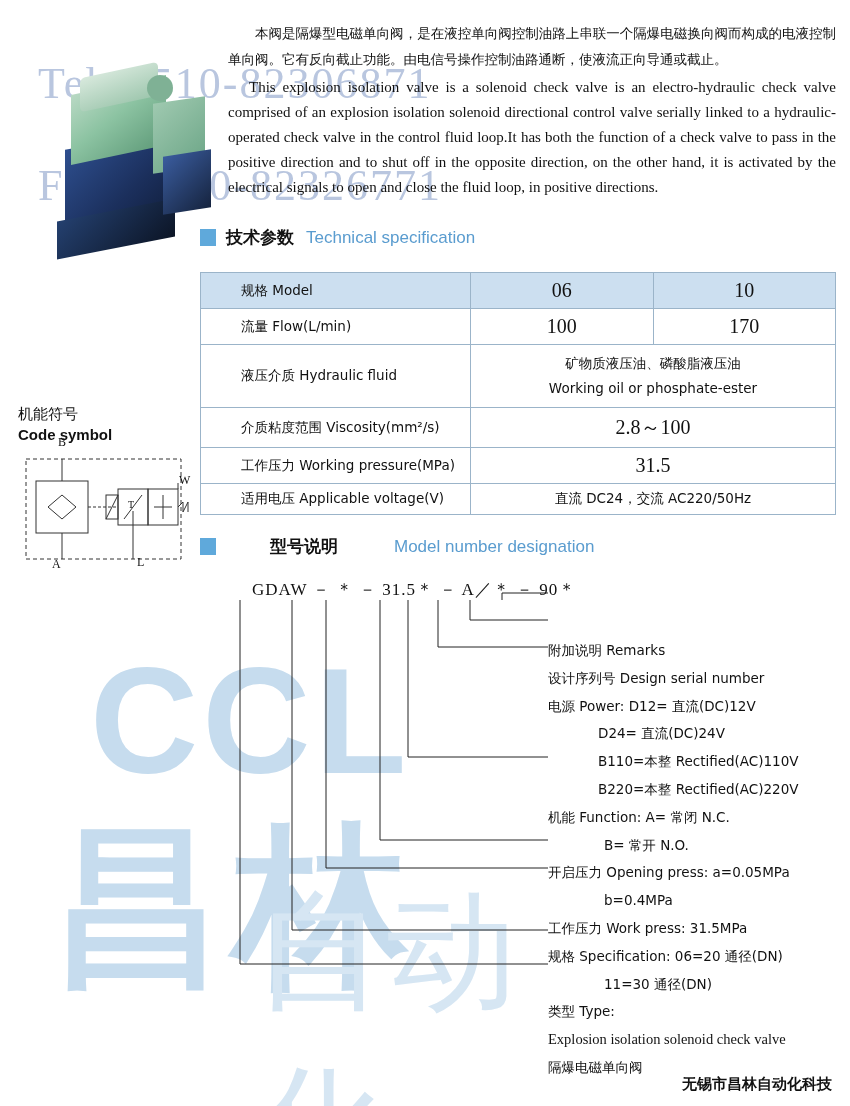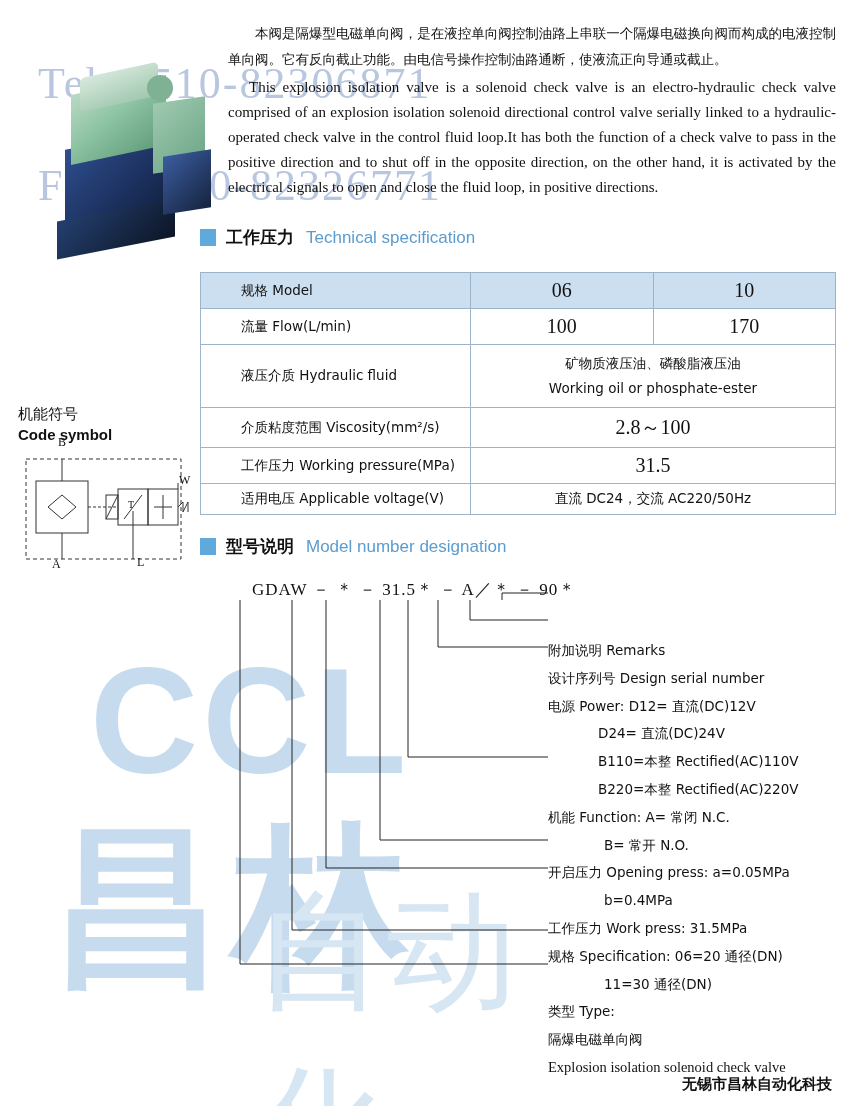--- a/index.html
+++ b/index.html
@@ -118,21 +118,21 @@
   .sec-head .cn {
     font-family: "DejaVu Sans", sans-serif;
     font-weight: bold; font-size: 17px; color: #111;
     margin-right: 12px;
   }
   .sec-head .en {
     font-family: "Liberation Sans", sans-serif;
     font-size: 17px; color: #5a9ccf;
   }
   #sec-tech { left: 200px; top: 226px; }
-  #sec-model { left: 200px; top: 535px; }
+  #sec-model { left: 200px; top: 535px; gap: 44px; }
 
   
   .spec-table {
     position: absolute;
     left: 200px; top: 272px;
     width: 636px;
     border-collapse: collapse;
     font-size: 13.5px;
     z-index: 7;
     background: transparent;
@@ -236,21 +236,21 @@
   <div class="blk p7"></div>
 </div>
 
 <div class="intro">
   <p class="cn">本阀是隔爆型电磁单向阀，是在液控单向阀控制油路上串联一个隔爆电磁换向阀而构成的电液控制单向阀。它有反向截止功能。由电信号操作控制油路通断，使液流正向导通或截止。</p>
   <p class="en">This explosion isolation valve is a solenoid check valve is an electro-hydraulic check valve comprised of an explosion isolation solenoid directional control valve serially linked to a hydraulic-operated check valve in the control fluid loop.It has both the function of a check valve to pass in the positive direction and to shut off in the opposite direction, on the other hand, it is activated by the electrical signals to open and close the fluid loop, in positive directions.</p>
 </div>
 
 <div class="sec-head" id="sec-tech">
   <span class="mark"></span>
-  <span class="cn">工作压力</span>
+  <span class="cn">技术参数</span>
   <span class="en">Technical specification</span>
 </div>
 
 <table class="spec-table">
   <tbody>
       <tr>
     <td class="lbl">规格  Model</td>
     <td class="ctr en-val">06</td>
     <td class="ctr en-val">10</td>
   </tr>
@@ -358,17 +358,17 @@
   <div class="ln indent1">B110=本整 Rectified(AC)110V</div>
   <div class="ln indent1">B220=本整 Rectified(AC)220V</div>
   <div class="ln">机能 Function: A= 常闭 N.C.</div>
   <div class="ln indent2">B= 常开 N.O.</div>
   <div class="ln">开启压力 Opening press: a=0.05MPa</div>
   <div class="ln indent2">b=0.4MPa</div>
   <div class="ln">工作压力 Work  press: 31.5MPa</div>
   <div class="ln">规格 Specification:  06=20 通径(DN)</div>
   <div class="ln indent2">11=30 通径(DN)</div>
   <div class="ln">类型 Type:</div>
+  <div class="ln" style="font-family:'Liberation Serif',serif; font-size:14.5px;">Explosion  isolation  solenoid  check  valve</div>
   <div class="ln">隔爆电磁单向阀</div>
-  <div class="ln" style="font-family:'Liberation Serif',serif; font-size:14.5px;">Explosion  isolation  solenoid  check  valve</div>
 </div>
 
 <div class="footer">无锡市昌林自动化科技</div>
 
 </body></html>

